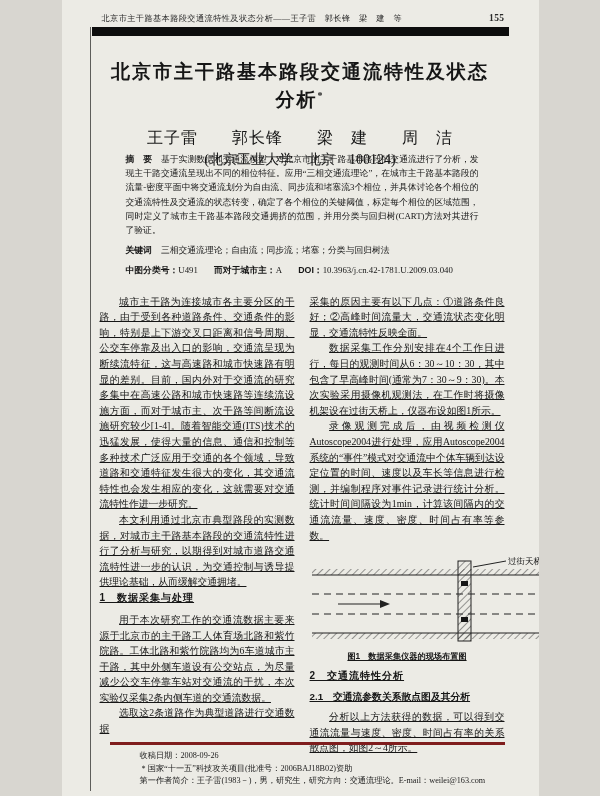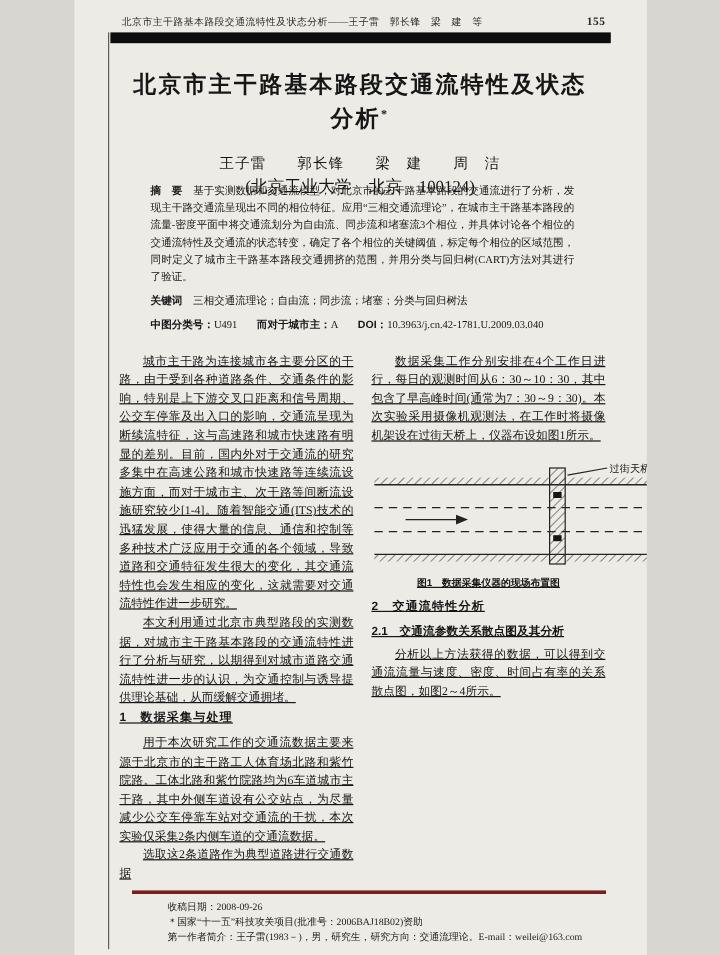--- a/index.html
+++ b/index.html
@@ -15,21 +15,21 @@
     display:flex; justify-content:space-between; align-items:baseline;
     font-size:8.2px; color:#2a2a2a; letter-spacing:.4px;
   }
   .running-header .pn { font-weight:bold; font-size:9.5px; }
   .header-bar { position:absolute; top:27px; left:30px; right:30px; height:9px; background:#0d0d0d; }
   .scan-edge { position:absolute; left:28px; top:27px; bottom:5px; width:1.5px; background:#2e2d2b; opacity:.75; }
 
   .title-block { position:absolute; top:60px; left:40px; right:40px; text-align:center; }
   .paper-title { font-size:19px; font-weight:bold; letter-spacing:2px; line-height:24px; }
   .paper-title sup { font-size:10px; }
-  .authors { margin-top:16px; font-size:12px; letter-spacing:1px; }
+  .authors { margin-top:16px; font-size:16px; letter-spacing:1px; }
   .affiliation { margin-top:2px; font-size:14px; }
 
   .content { position:absolute; top:152px; left:38px; right:34px; }
   .abstract, .kw-line, .meta-line {
     margin:0 26px; font-size:8.8px; line-height:14.2px; text-align:justify;
   }
   .abs-label, .kw-label { font-weight:bold; margin-right:9px; font-family:"Liberation Sans",sans-serif; }
   .kw-line { margin-top:6px; }
   .meta-line { margin-top:6px; }
   .meta-line .ml { font-weight:bold; font-family:"Liberation Sans",sans-serif; }
@@ -92,21 +92,23 @@
 
       <div class="col">
         <p>城市主干路为连接城市各主要分区的干路，由于受到各种道路条件、交通条件的影响，特别是上下游交叉口距离和信号周期、公交车停靠及出入口的影响，交通流呈现为断续流特征，这与高速路和城市快速路有明显的差别。目前，国内外对于交通流的研究多集中在高速公路和城市快速路等连续流设施方面，而对于城市主、次干路等间断流设施研究较少[1-4]。随着智能交通(ITS)技术的迅猛发展，使得大量的信息、通信和控制等多种技术广泛应用于交通的各个领域，导致道路和交通特征发生很大的变化，其交通流特性也会发生相应的变化，这就需要对交通流特性作进一步研究。</p>
         <p>本文利用通过北京市典型路段的实测数据，对城市主干路基本路段的交通流特性进行了分析与研究，以期得到对城市道路交通流特性进一步的认识，为交通控制与诱导提供理论基础，从而缓解交通拥堵。</p>
         <h2 class="sec">1　数据采集与处理</h2>
         <p>用于本次研究工作的交通流数据主要来源于北京市的主干路工人体育场北路和紫竹院路。工体北路和紫竹院路均为6车道城市主干路，其中外侧车道设有公交站点，为尽量减少公交车停靠车站对交通流的干扰，本次实验仅采集2条内侧车道的交通流数据。</p>
         <p>选取这2条道路作为典型道路进行交通数据</p>
       </div>
 
       <div class="col">
+        <p class="cont">采集的原因主要有以下几点：①道路条件良好；②高峰时间流量大，交通流状态变化明显，交通流特性反映全面。</p>
         <p>数据采集工作分别安排在4个工作日进行，每日的观测时间从6：30～10：30，其中包含了早高峰时间(通常为7：30～9：30)。本次实验采用摄像机观测法，在工作时将摄像机架设在过街天桥上，仪器布设如图1所示。</p>
+        <p>录像观测完成后，由视频检测仪Autoscope2004进行处理，应用Autoscope2004系统的“事件”模式对交通流中个体车辆到达设定位置的时间、速度以及车长等信息进行检测，并编制程序对事件记录进行统计分析。统计时间间隔设为1min，计算该间隔内的交通流流量、速度、密度、时间占有率等参数。</p>
 
         <div class="figure">
           <svg width="250" height="94" viewBox="0 0 250 94">
             <defs>
               <pattern id="hatch" patternUnits="userSpaceOnUse" width="5" height="5" patternTransform="rotate(45)">
                 <line x1="0" y1="0" x2="0" y2="5" stroke="#3a3a3a" stroke-width="1"></line>
               </pattern>
             </defs>
 
             <rect x="2" y="16" width="246" height="6" fill="url(#hatch)"></rect>

